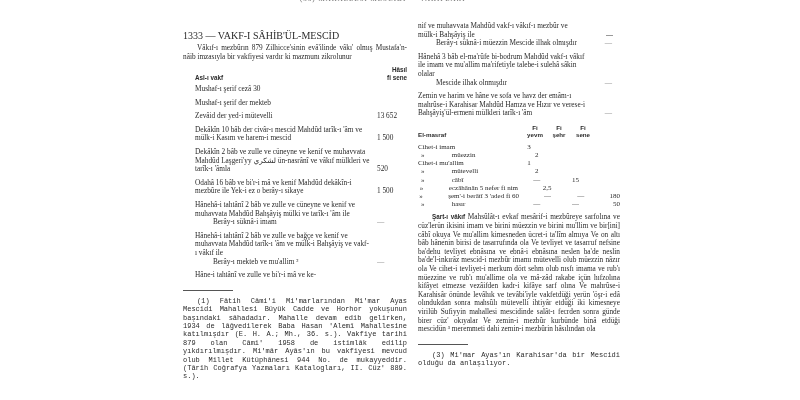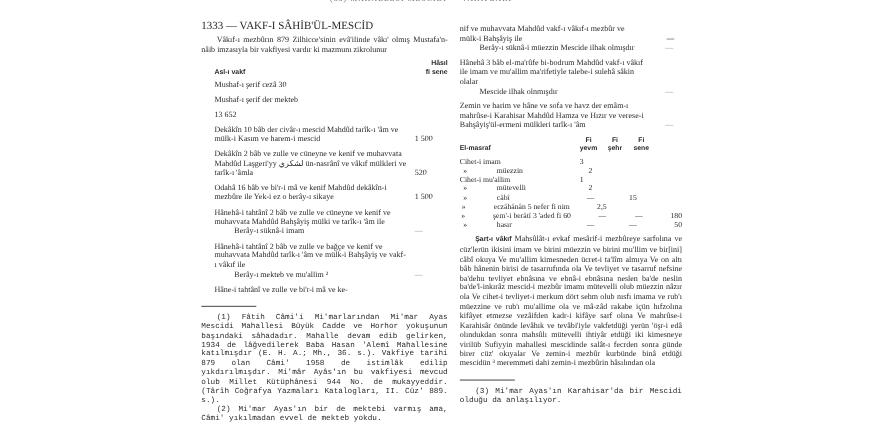--- a/index.html
+++ b/index.html
@@ -1,20 +1,20 @@
 <!DOCTYPE html>
 <html><head>
 <meta charset="utf-8">
 <style>
   html, body { margin:0; padding:0; }
   body { width:800px; height:400px; background:#ffffff; position:relative; overflow:hidden;
          font-family:"Liberation Serif", "DejaVu Serif", serif; color:#2a2a2a; }
   .hdr { position:absolute; top:-5px; left:300px; width:240px; height:8px; font-size:7px; color:#6a6a6a; letter-spacing:1px; white-space:nowrap; overflow:hidden; }
   .col { position:absolute; font-size:7.3px; line-height:8.6px; }
-  .left { left:183px; top:18px; width:224px; }
+  .left { left:183px; top:30px; width:224px; }
   .right { left:418px; top:22px; width:202px; }
   .title { font-size:10px; line-height:12px; margin-bottom:2px; }
   p { margin:0; text-align:justify; }
   .ind { text-indent:14px; }
   .th { display:flex; justify-content:space-between; align-items:flex-end; font-family:"Liberation Sans","DejaVu Sans",sans-serif; font-weight:bold; font-size:6.3px; line-height:7.4px; margin:5px 0 4px 12px; }
   .th .r { text-align:right; }
   .row { display:flex; justify-content:space-between; align-items:flex-end; margin:0 0 5px 12px; }
   .row .t { width:175px; }
   .row .v { width:30px; text-align:left; white-space:nowrap; }
   .single .t { white-space:nowrap; }
@@ -58,20 +58,21 @@
 
   <div class="row single">
     <span class="t">Mushaf-ı şerif cezâ 30</span>
     <span class="v"></span>
   </div>
   <div class="row single">
     <span class="t">Mushaf-ı şerif der mekteb</span>
     <span class="v"></span>
   </div>
   <div class="row single">
+    <span class="t">Zevâid der yed-i mütevelli</span>
     <span class="v">13 652</span>
   </div>
   <div class="row">
     <span class="t">Dekâkîn 10 bâb der civâr-ı mescid Mahdûd tarîk-ı 'âm ve mülk-i Kasım ve harem-i mescid</span>
     <span class="v">1 500</span>
   </div>
   <div class="row">
     <span class="t">Dekâkîn 2 bâb ve zulle ve cüneyne ve kenif ve muhavvata Mahdûd Laşgeri'yy لشكري ün-nasrânî ve vâkıf mülkleri ve tarîk-ı 'âmla</span>
     <span class="v">520</span>
   </div>
@@ -87,21 +88,20 @@
     <span class="t"><span>Hânehâ-i tahtânî 2 bâb ve zulle ve bağçe ve kenif ve muhavvata Mahdûd tarîk-ı 'âm ve mülk-i Bahşâyiş ve vakf-ı vâkıf ile</span><br><span class="sub">Berây-ı mekteb ve mu'allim ²</span></span>
     <span class="v dash">—</span>
   </div>
   <div class="row single">
     <span class="t">Hâne-i tahtânî ve zulle ve bi'r-i mâ ve ke-</span>
     <span class="v"></span>
   </div>
 
   <div class="fn-rule"></div>
   <p class="fn ind">(1) Fâtih Câmi'i Mi'marlarından Mi'mar Ayas Mescidi Mahallesi Büyük Cadde ve Horhor yokuşunun başındaki sâhadadır. Mahalle devam edib gelirken, 1934 de lâğvedilerek Baba Hasan 'Alemî Mahallesine katılmışdır (E. H. A.; Mh., 36. s.). Vakfiye tarihi 879 olan Câmi' 1958 de istimlâk edilip yıkdırılmışdır. Mi'mâr Ayâs'ın bu vakfiyesi mevcud olub Millet Kütüphânesi 944 No. de mukayyeddir. (Târîh Coğrafya Yazmaları Katalogları, II. Cüz' 889. s.).</p>
-  <p class="fn ind">(2) Mi'mar Ayas'ın bir de mektebi varmış ama, Câmi' yıkılmadan evvel de mekteb yokdu.</p>
 </div>
 
 <div class="col right">
   <div class="rrow blk">
     <span class="t"><span>nif ve muhavvata Mahdûd vakf-ı vâkıf-ı mezbûr ve mülk-i Bahşâyiş ile</span><br><span class="sub">Berây-ı süknâ-i müezzin Mescide ilhak olmışdır</span></span>
     <span class="v dash">—</span>
   </div>
   <div class="rrow blk">
     <span class="t"><span>Hânehâ 3 bâb el-ma'rûfe bi-bodrum Mahdûd vakf-ı vâkıf ile imam ve mu'allim ma'rifetiyle talebe-i sulehâ sâkin olalar</span><br><span class="sub">Mescide ilhak olnmışdır</span></span>
     <span class="v dash">—</span>

